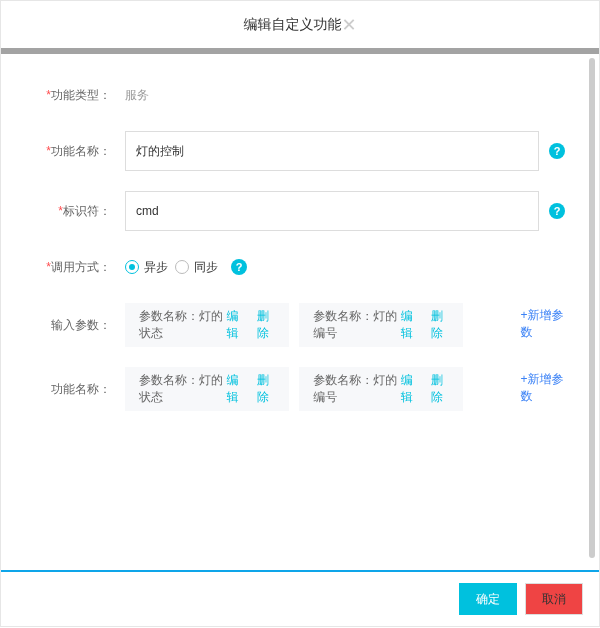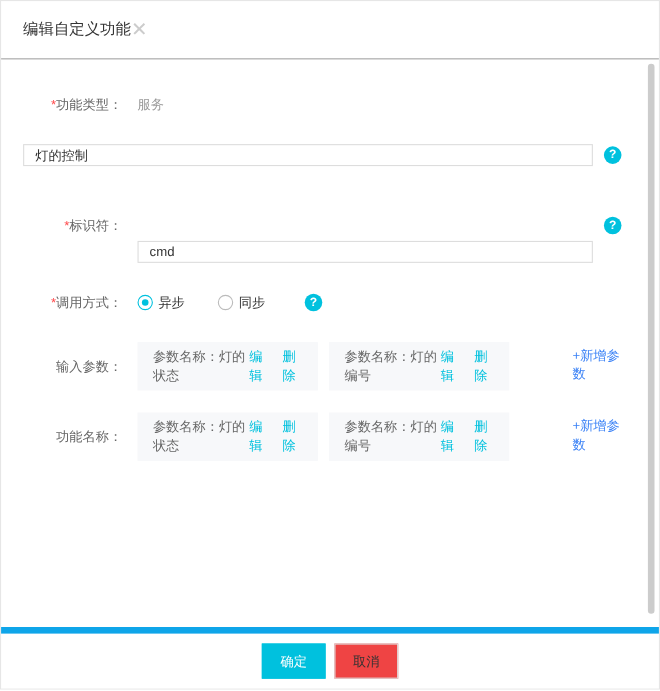--- a/index.html
+++ b/index.html
@@ -1,42 +1,42 @@
 <!DOCTYPE html>
 <html><head>
 <meta charset="utf-8">
 <style>
   * { box-sizing: border-box; }
   html, body { margin:0; padding:0; font-family: "Microsoft YaHei", Arial, sans-serif; font-size:12px; color:#333; background:#fff; }
   .modal { width:600px; height:627px; border:1px solid #e6e6e6; position:relative; display:flex; flex-direction:column; background:#fff; }
-  .modal-header { height:53px; border-bottom:1px solid #a3a3a3; display:flex; align-items:center; padding:0 20px; justify-content:flex-start; }
+  .modal-header { height:53px; border-bottom:6px solid #a3a3a3; display:flex; align-items:center; padding:0 20px; justify-content:center; }
   .modal-title { font-size:14px; color:#333; }
   .close { font-size:18px; color:#ccc; cursor:pointer; line-height:1; }
   .modal-body-wrap { flex:1; position:relative; overflow:hidden; }
   .modal-body { position:absolute; top:0; left:0; right:14px; bottom:0; overflow:auto; padding:25px 20px 10px 20px; }
   .scrollbar { position:absolute; top:4px; right:4px; width:6px; height:500px; background:#ccc; border-radius:3px; }
   .form-row { display:flex; align-items:center; margin-bottom:20px; }
   .form-label { width:104px; min-width:104px; text-align:right; padding-right:14px; color:#666; line-height:32px; font-size:12px; }
   .form-label .req { color:#ff4d4f; }
   .form-content { flex:1; display:flex; align-items:center; }
   .form-content-col { flex:1; display:flex; flex-direction:row; gap:10px; }
   .static-text { line-height:32px; color:#999; font-size:12px; }
-  .text-input { width:100%; height:20px; border:1px solid #ddd; padding:0 10px; font-size:12px; color:#333; outline:none; }
+  .text-input { width:100%; height:40px; border:1px solid #ddd; padding:0 10px; font-size:12px; color:#333; outline:none; }
   .help-icon { width:16px; height:16px; border-radius:50%; background:#00c1de; color:#fff; font-weight:bold; font-size:11px; display:flex; align-items:center; justify-content:center; margin-left:10px; cursor:default; }
-  .radio-group { display:flex; align-items:center; gap:30px; line-height:32px; }
+  .radio-group { display:flex; align-items:center; gap:7px; line-height:32px; }
   .radio-item { display:flex; align-items:center; gap:5px; cursor:pointer; }
   .radio-circle { width:14px; height:14px; border-radius:50%; border:1px solid #bbb; display:flex; align-items:center; justify-content:center; background:#fff; }
   .radio-circle.checked::after { content:""; width:6px; height:6px; background:#00c1de; border-radius:50%; }
   .radio-circle.checked { border-color:#00c1de; }
   .param-box { background:#f7f8fa; padding:0 14px; height:44px; display:flex; align-items:center; justify-content:space-between; font-size:12px; }
   .param-name { color:#666; }
   .param-actions { display:flex; gap:12px; }
   .link { color:#00c1de; cursor:pointer; font-size:12px; }
   .add-link { color:#3b82f6; cursor:pointer; font-size:12px; margin-top:4px;margin-left:47px; }
-  .modal-footer { height:56px; border-top:6px solid #0ea5e9; display:flex; align-items:center; justify-content:center; padding:0 28px; gap:8px; }
+  .modal-footer { height:56px; border-top:2px solid #0ea5e9; display:flex; align-items:center; justify-content:flex-end; padding:0 16px; gap:8px; }
   .btn { height:32px; padding:0 16px; font-size:12px; cursor:pointer; border:1px solid #ddd; background:#ef4444; color:#333; display:flex; align-items:center; }
   .btn.primary { background:#00c1de; border-color:#00c1de; color:#fff; }
 </style>
 </head>
 <body>
 
 <div class="modal">
 
   <div class="modal-header">
     <span class="modal-title">编辑自定义功能</span>
@@ -47,30 +47,31 @@
     <div class="modal-body">
 
       <div class="form-row">
         <div class="form-label"><span class="req">*</span><span>功能类型：</span></div>
         <div class="form-content">
           <span class="static-text">服务</span>
         </div>
       </div>
 
       <div class="form-row">
+        <div class="form-label"><span class="req">*</span><span>功能名称：</span></div>
         <div class="form-content">
           <input class="text-input" style="flex: 1 1 0%;" value="灯的控制">
           <span class="help-icon">?</span>
         </div>
       </div>
 
       <div class="form-row">
         <div class="form-label"><span class="req">*</span><span>标识符：</span></div>
         <div class="form-content">
-          <input class="text-input" style="flex: 1 1 0%; margin-top: 48px;" value="cmd">
+          <input class="text-input" style="flex: 1 1 0%;" value="cmd">
           <span class="help-icon">?</span>
         </div>
       </div>
 
       <div class="form-row">
         <div class="form-label"><span class="req">*</span><span>调用方式：</span></div>
         <div class="form-content">
           <div class="radio-group">
             <label class="radio-item">
               <span class="radio-circle checked"></span>

